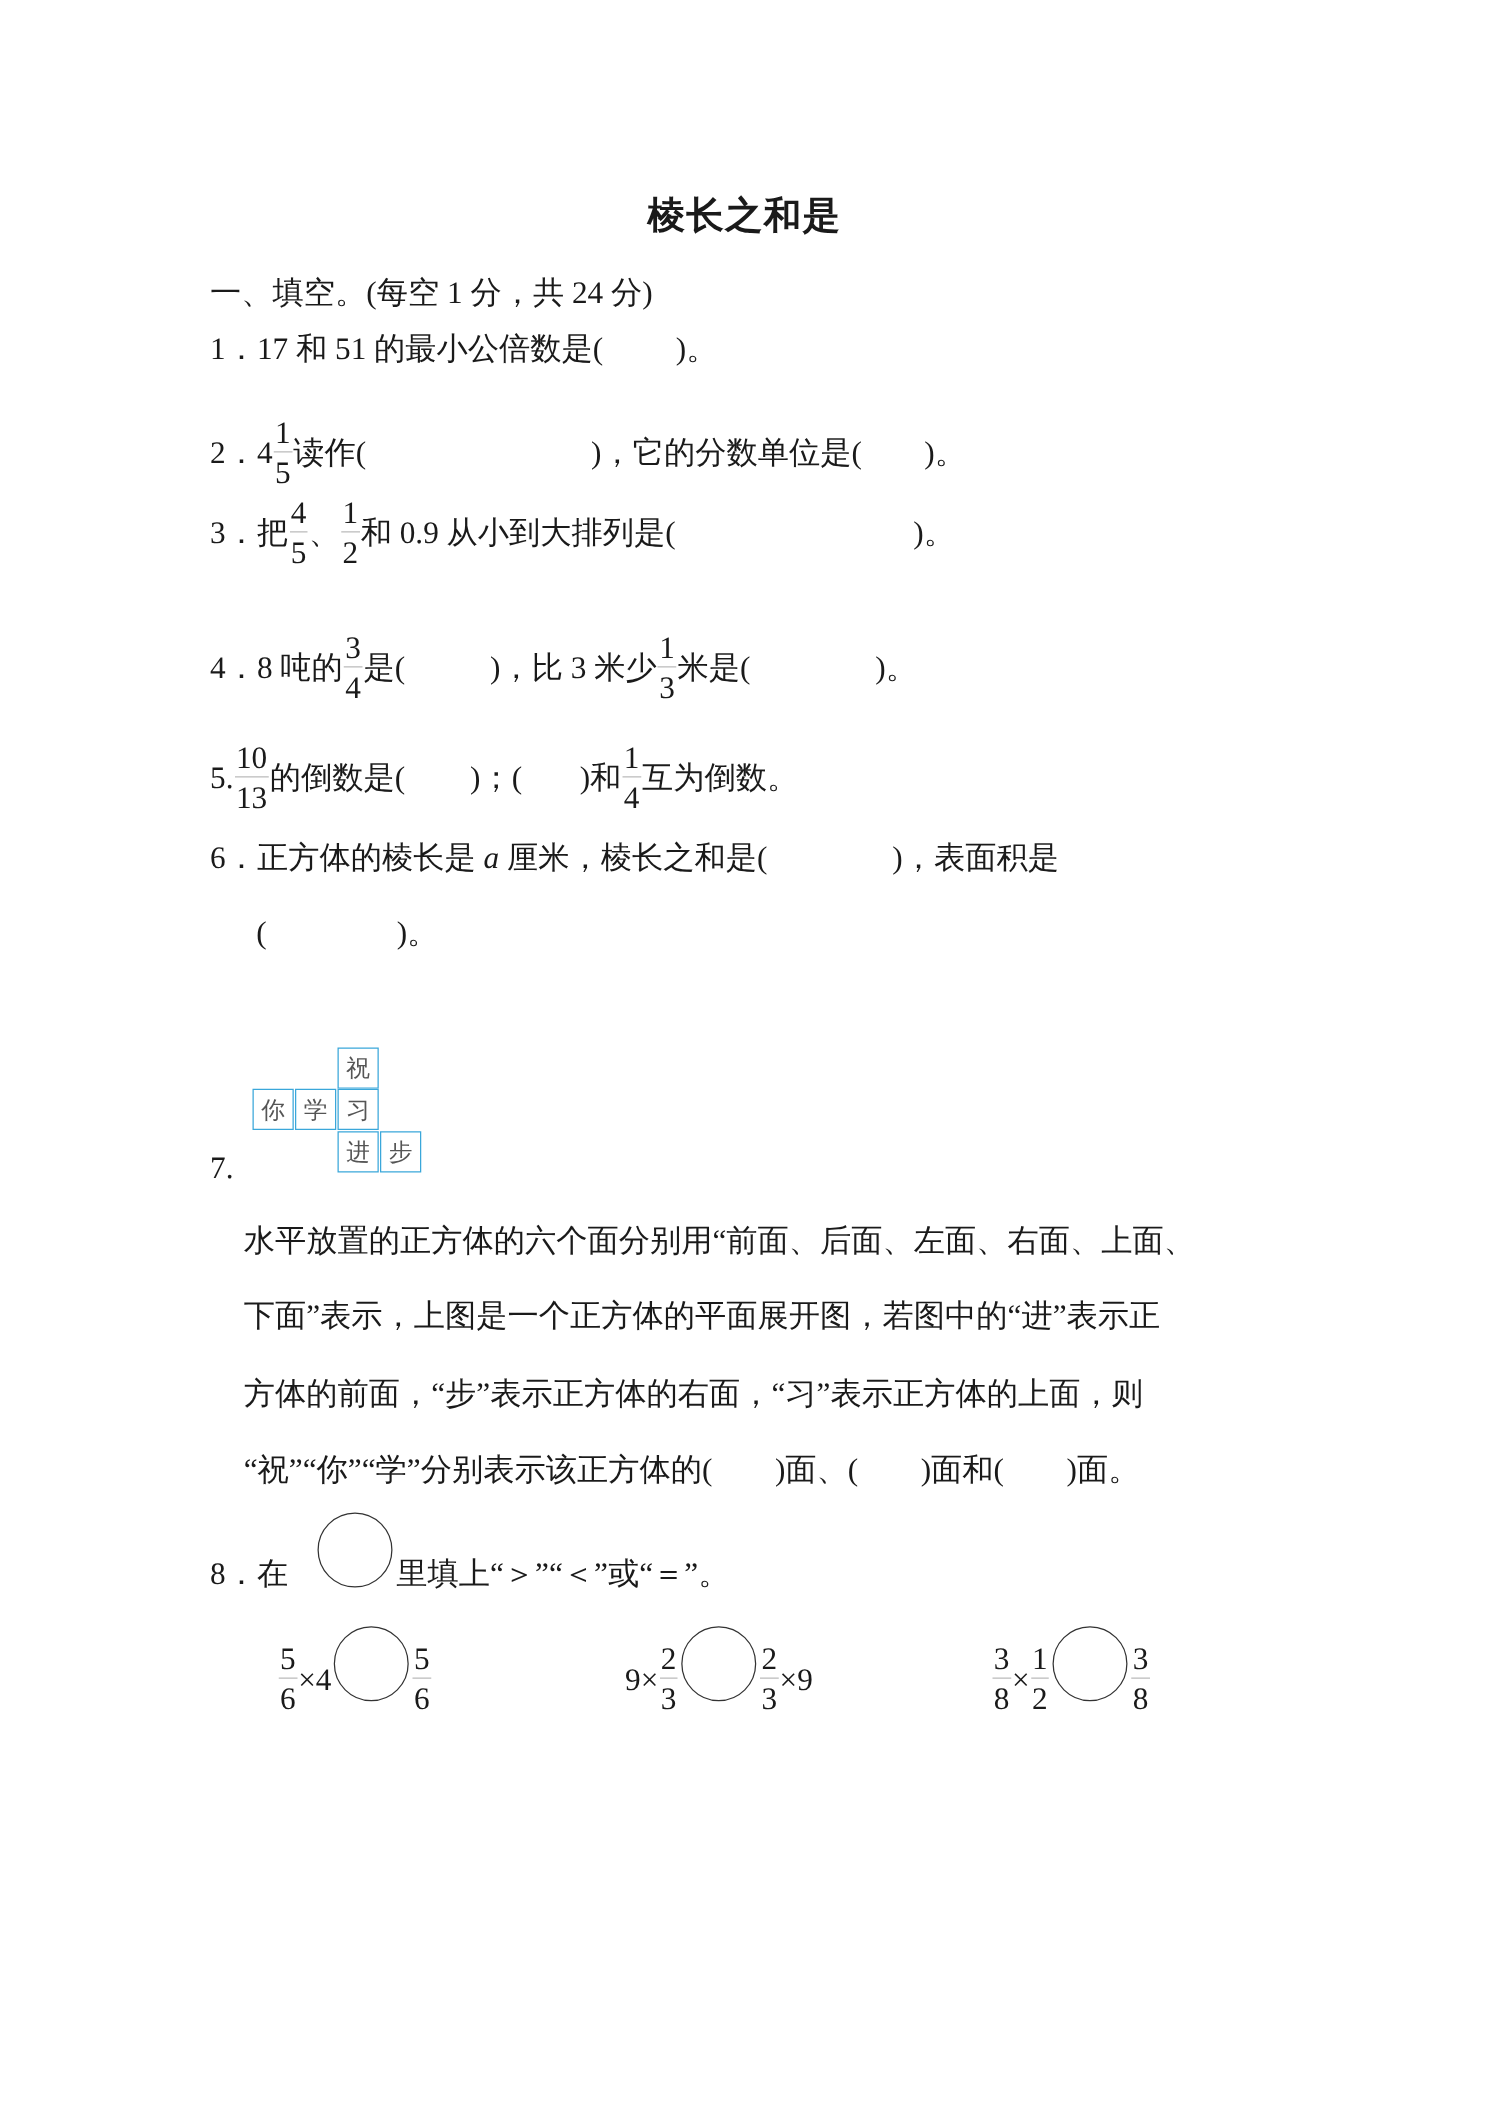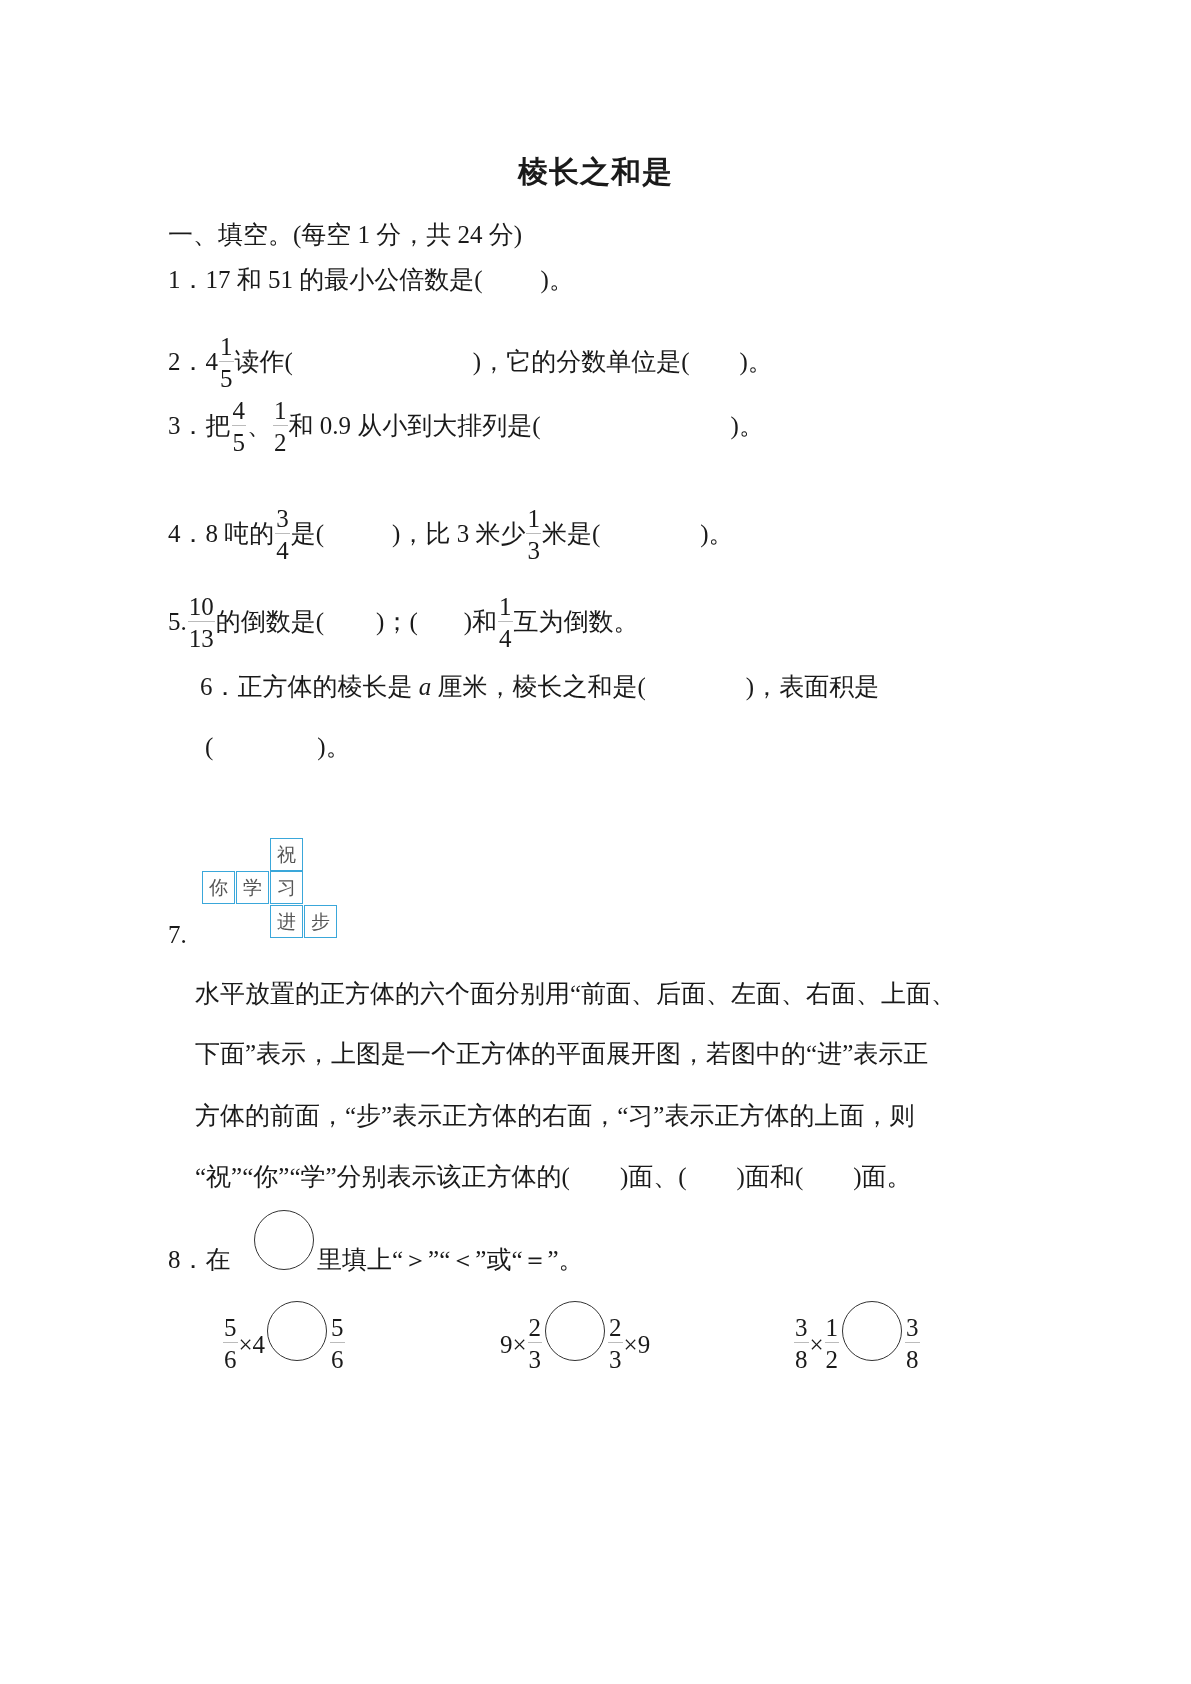--- a/index.html
+++ b/index.html
@@ -64,21 +64,21 @@
 <div class="abs line" style="left:168px; top:596px;">
   <span>5.</span><span class="frac">
       <span class="num">10</span>
       <span class="den">13</span>
     </span><span>的倒数是(</span><span class="blank" style="width:52px"></span><span>)；(</span><span class="blank" style="width:46px"></span><span>)和</span><span class="frac">
       <span class="num">1</span>
       <span class="den">4</span>
     </span><span>互为倒数。</span>
 </div>
 
-<div class="abs line" style="left:168px; top:670px;margin-left:32px;">
+<div class="abs line" style="left:168px; top:670px;">
   <span>6．正方体的棱长是 </span><i>a</i><span> 厘米，棱长之和是(</span><span class="blank" style="width:100px"></span><span>)，表面积是</span>
 </div>
 <div class="abs line" style="left:205px; top:730px;">
   <span>(</span><span class="blank" style="width:104px"></span><span>)。</span>
 </div>
 
 <div class="net">
   <div class="cell" style="left:68px; top:0px;">祝</div>
   <div class="cell" style="left:0px; top:33px;">你</div>
   <div class="cell" style="left:34px; top:33px;">学</div>

